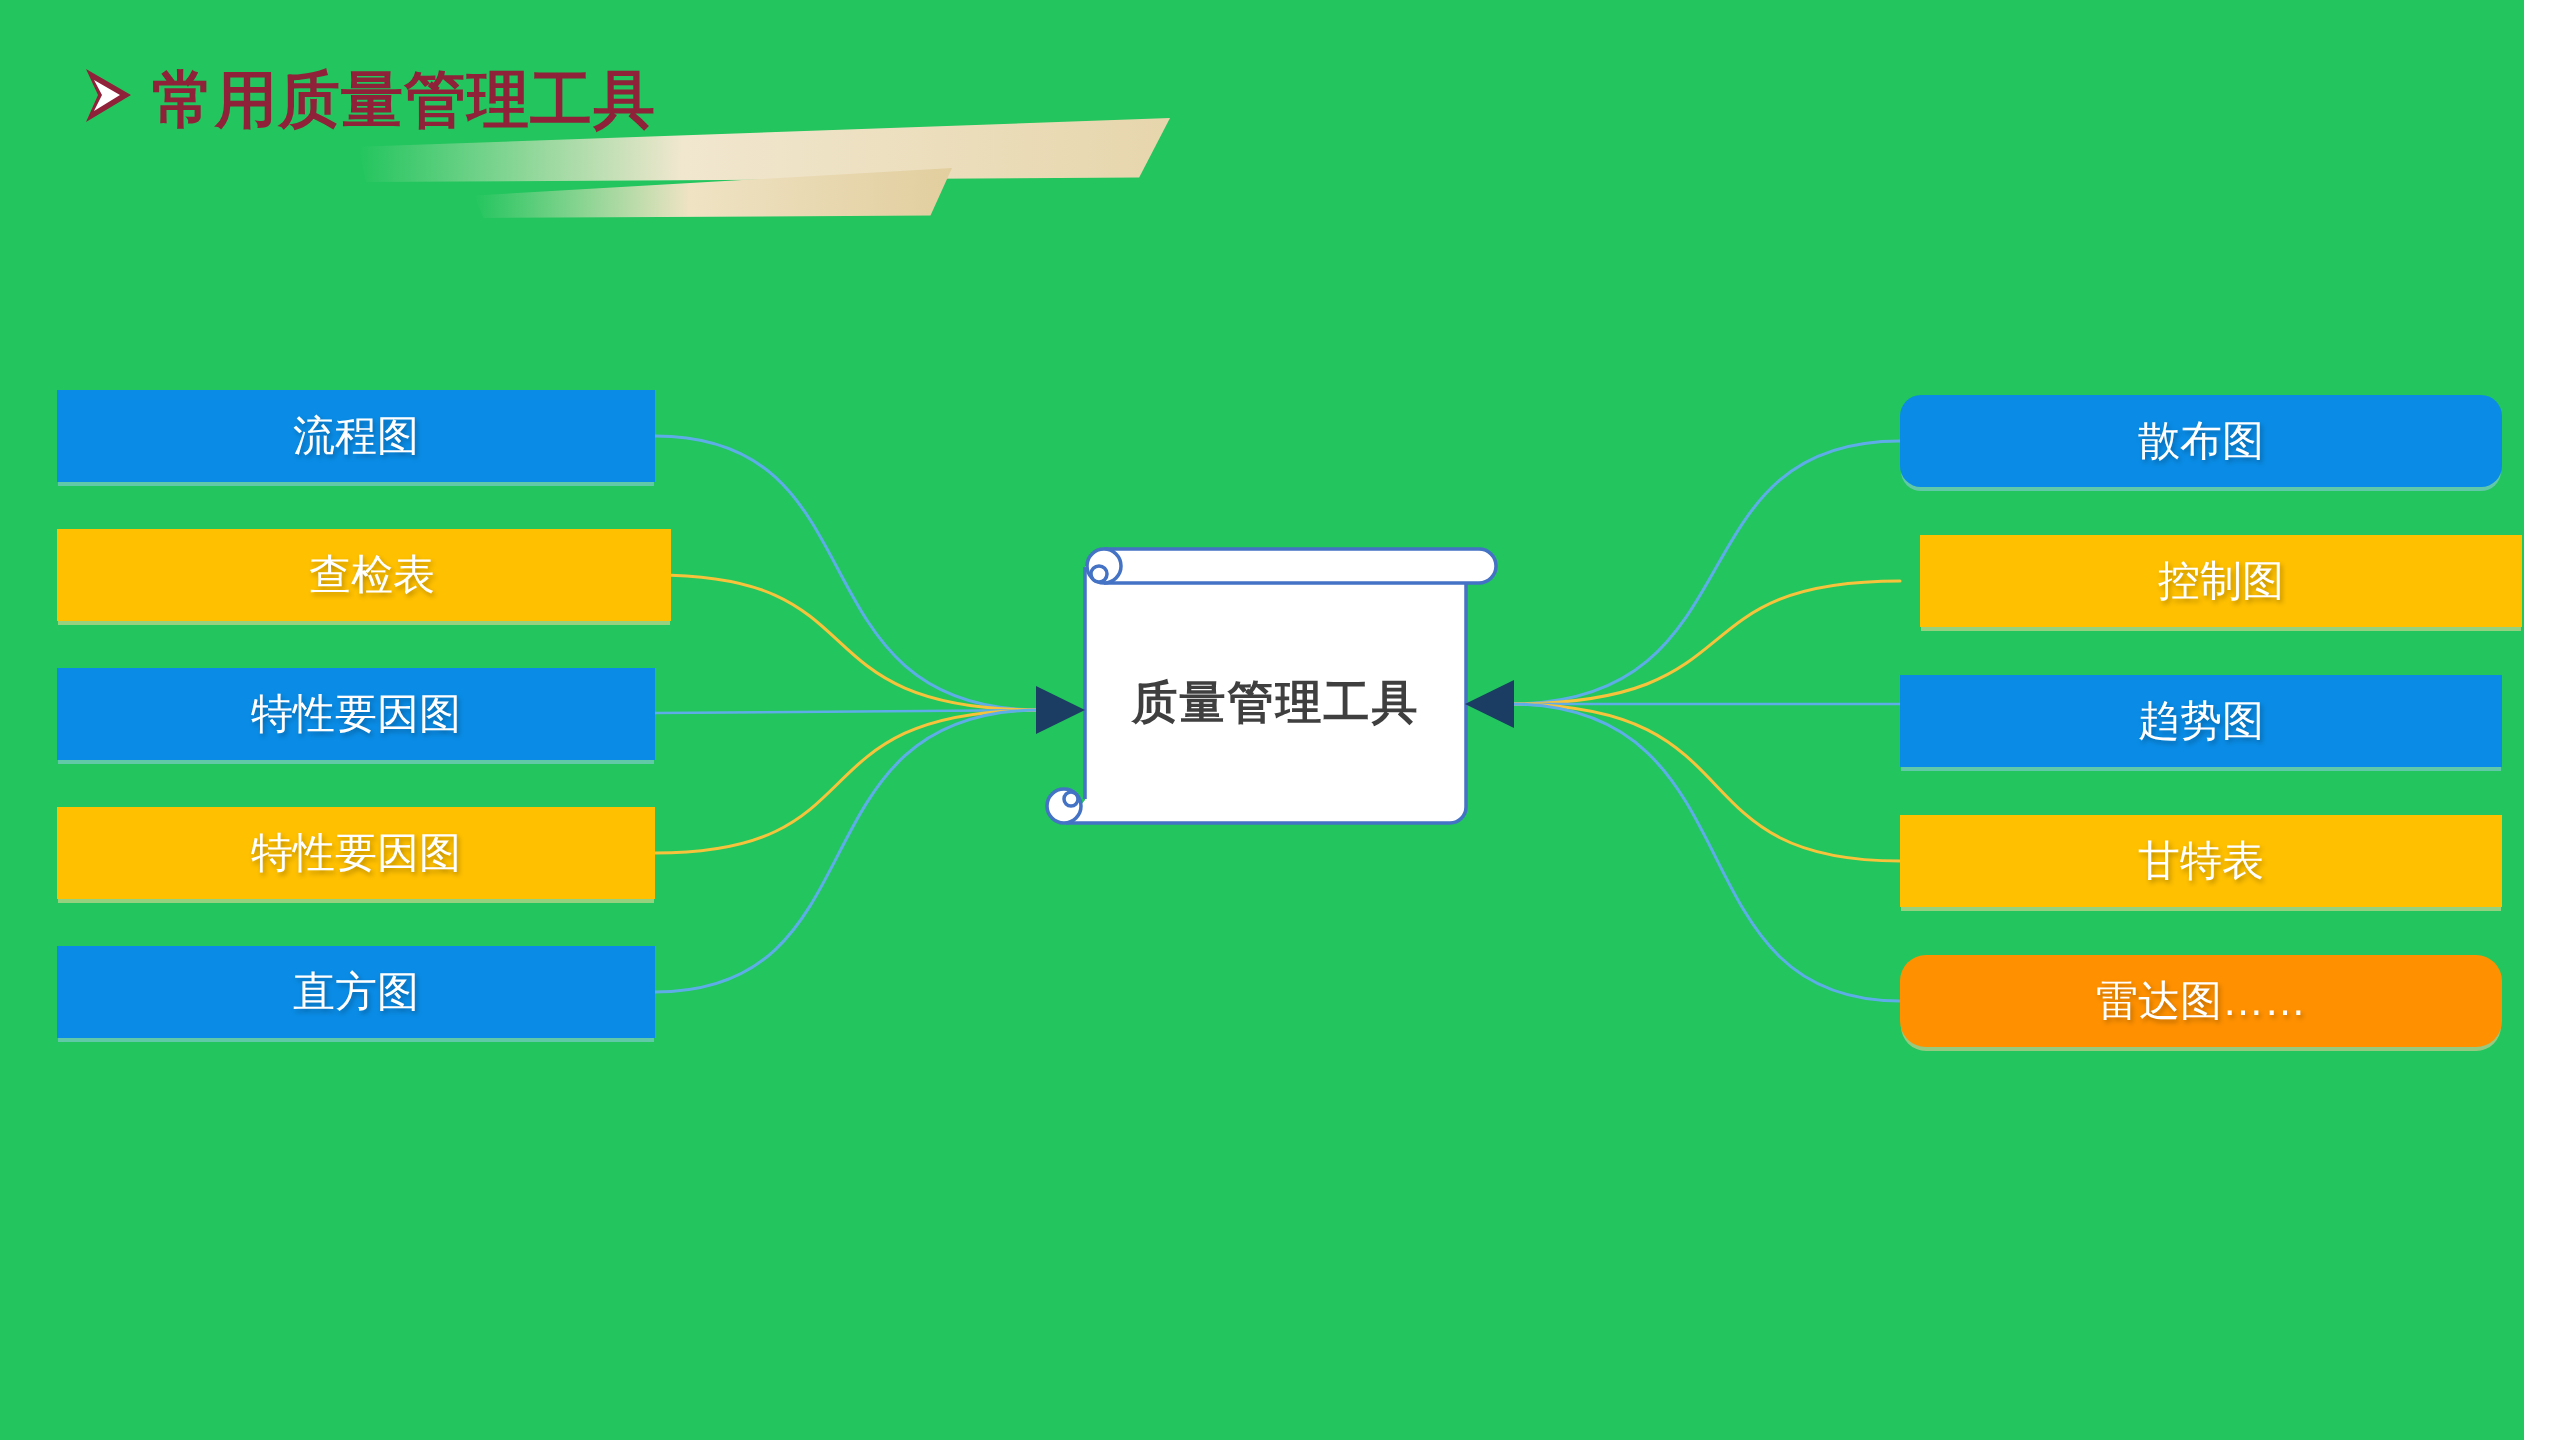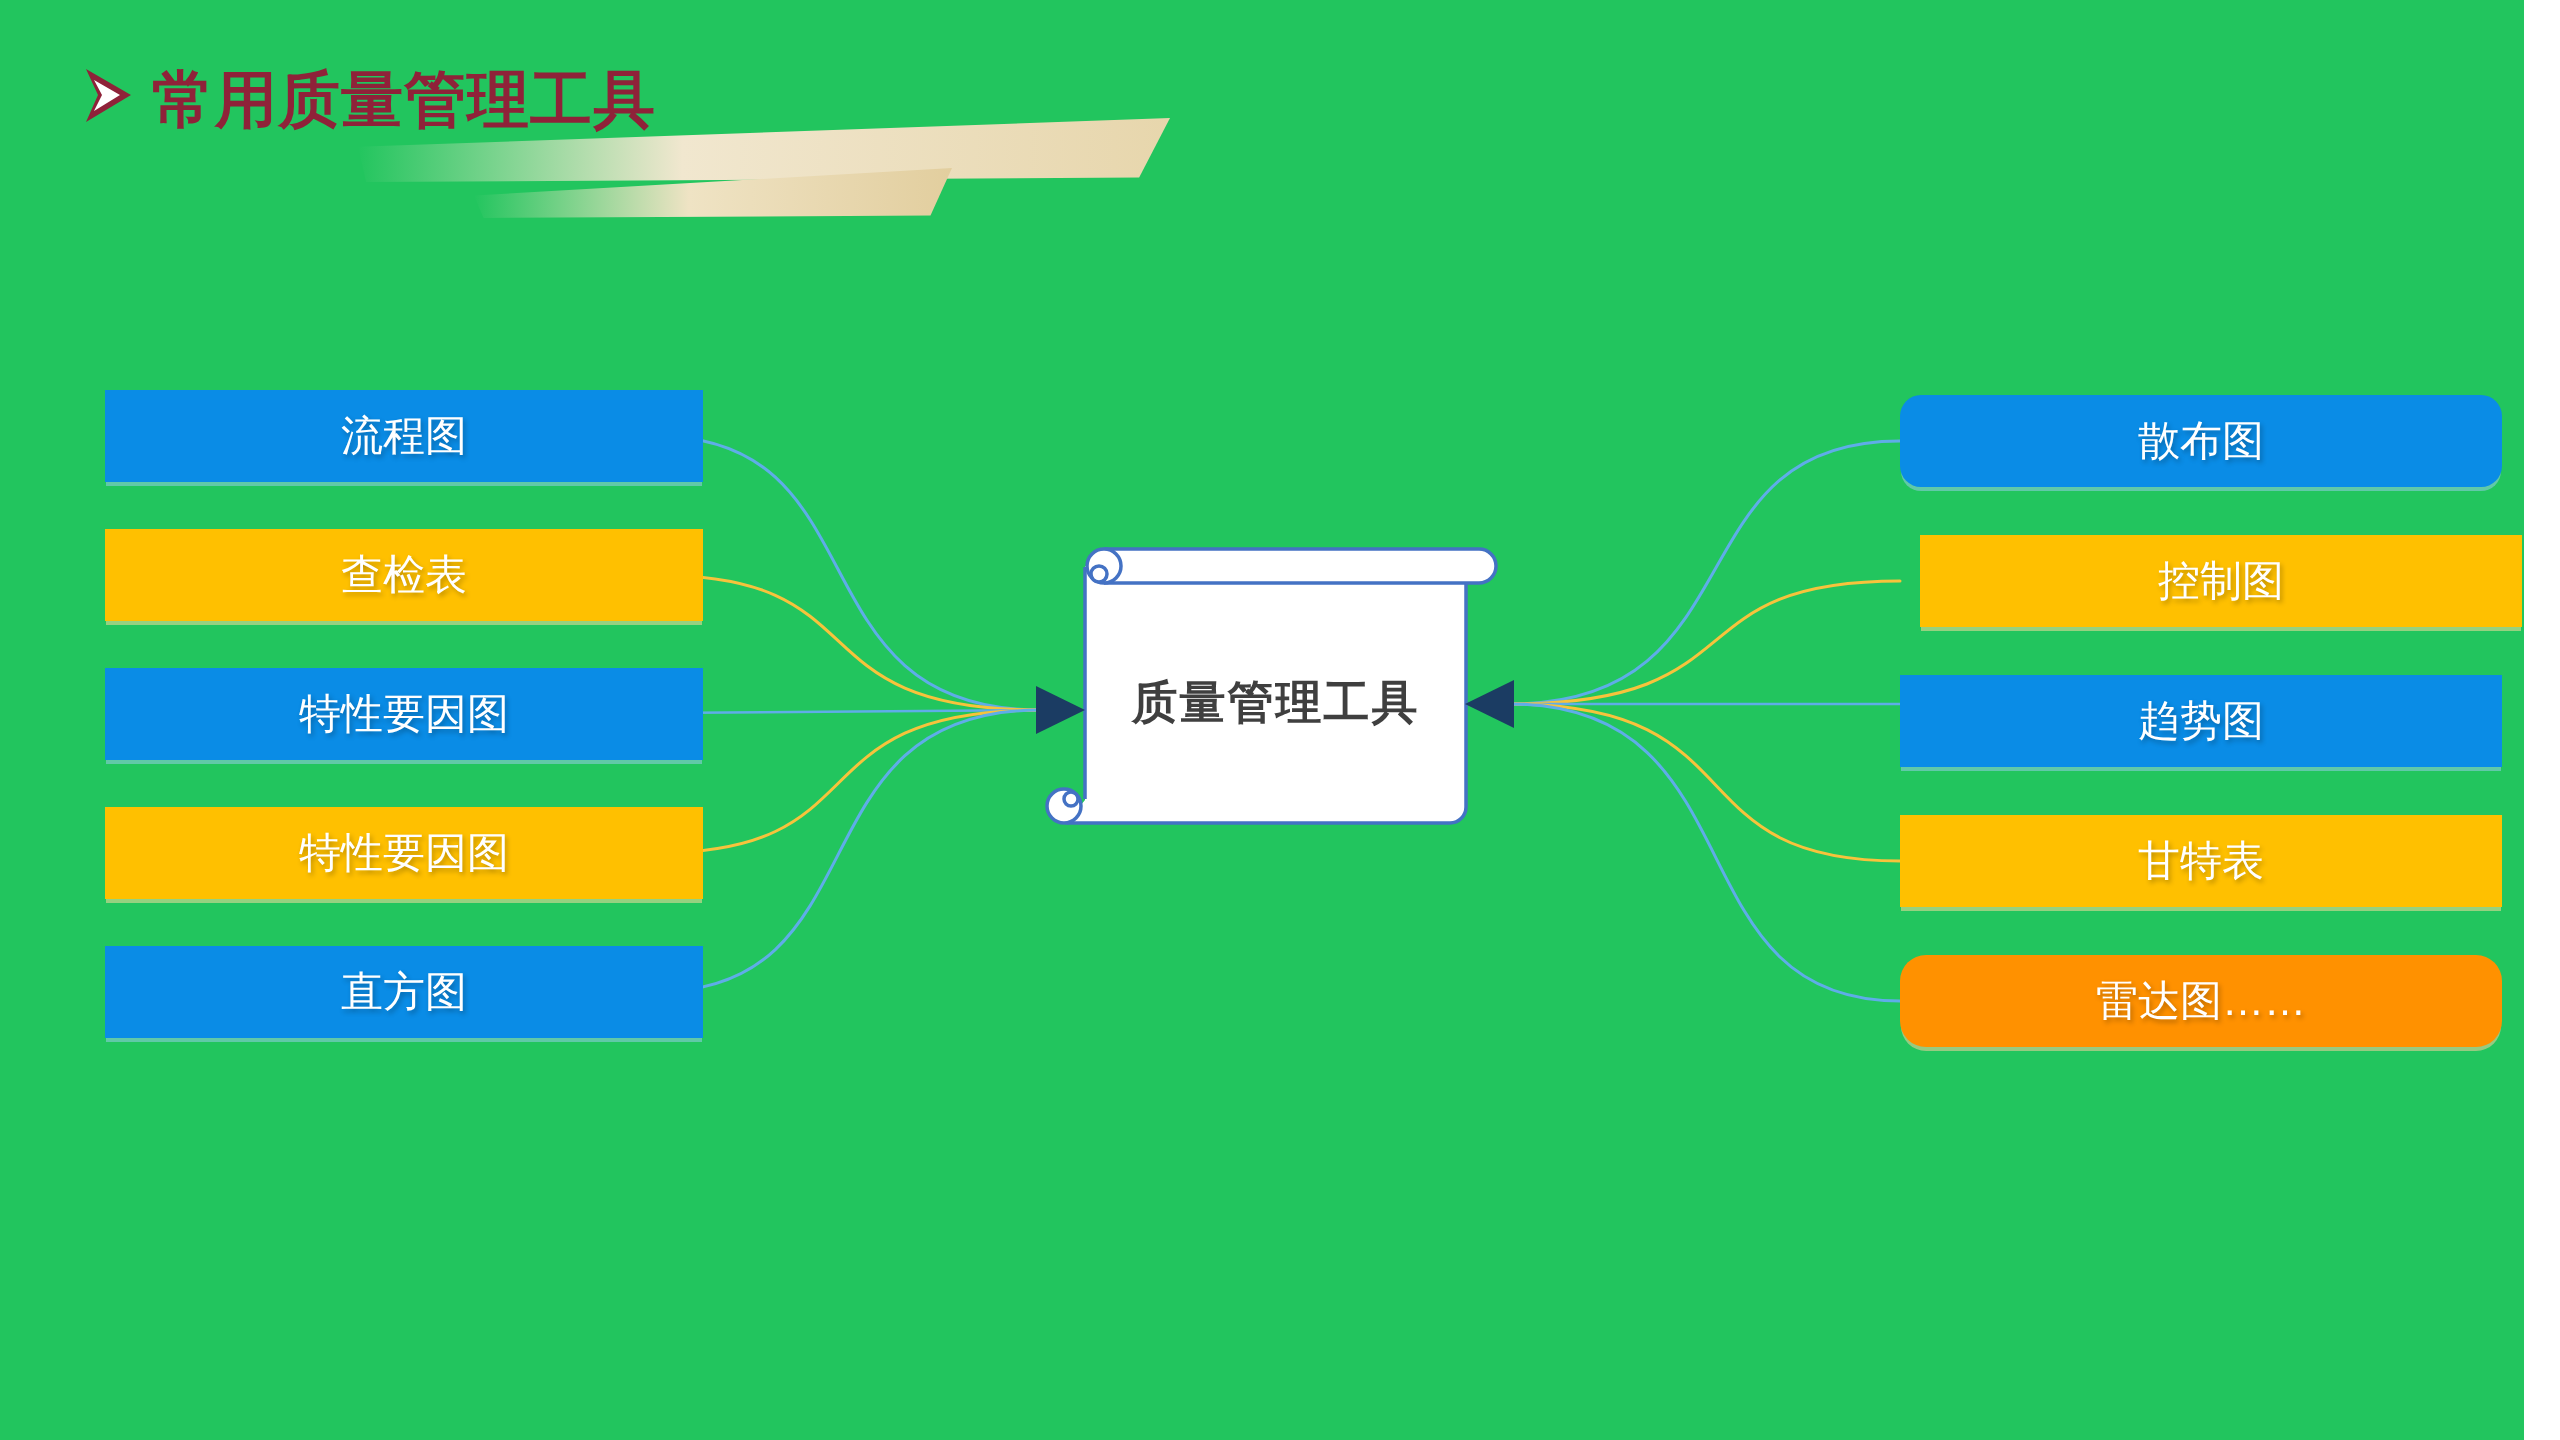--- a/index.html
+++ b/index.html
@@ -26,21 +26,21 @@
     clip-path:polygon(0% 55%, 100% 0%, 95.5% 95%, 2% 100%);
   }
   
   .tool-box{
     position:absolute;width:598px;height:92px;z-index:3;
     display:flex;align-items:center;justify-content:center;
     font-size:42px;color:#fff;white-space:nowrap;
     text-shadow:2px 3px 5px rgba(0,0,0,.28);
     cursor:default;
   }
-  .col-left .tool-box{left:57px;margin-left:48px;}
+  .col-left .tool-box{left:57px;}
   .col-right .tool-box{left:1900px;width:602px;}
   .fill-blue{background:var(--box-blue);box-shadow:0 5px 0 -1px rgba(160,205,242,.5);}
   .fill-gold{background:var(--box-gold);box-shadow:0 5px 0 -1px rgba(246,219,156,.55);}
   .fill-orange{background:var(--box-orange);box-shadow:0 5px 0 -1px rgba(248,206,158,.55);}
   
   .wires{position:absolute;left:0;top:0;z-index:2;}
   .line-blue{stroke:var(--line-blue);stroke-width:3;fill:none;stroke-linecap:round;}
   .line-gold{stroke:var(--line-gold);stroke-width:3;fill:none;stroke-linecap:round;}
   .line-straight{stroke-width:2.5;}
   .scroll-stroke{stroke:var(--scroll-outline);stroke-width:3.5;fill:none;}
@@ -93,21 +93,21 @@
     <polygon class="arrow" points="1036,686 1036,734 1085,710"></polygon>
     <polygon class="arrow" points="1514,680 1514,728 1465,704"></polygon>
   </svg>
 
   <div class="center-label">质量管理工具</div>
 
   <div class="col-left" id="col-left">
       <div class="tool-box fill-blue" style="top: 390px;">
         <span>流程图</span>
       </div>
-      <div class="tool-box fill-gold" style="top: 529px;">
+      <div class="tool-box fill-gold" style="top: 529px; padding-left: 16px;">
         <span>查检表</span>
       </div>
       <div class="tool-box fill-blue" style="top: 668px;">
         <span>特性要因图</span>
       </div>
       <div class="tool-box fill-gold" style="top: 807px;">
         <span>特性要因图</span>
       </div>
       <div class="tool-box fill-blue" style="top: 946px;">
         <span>直方图</span>

